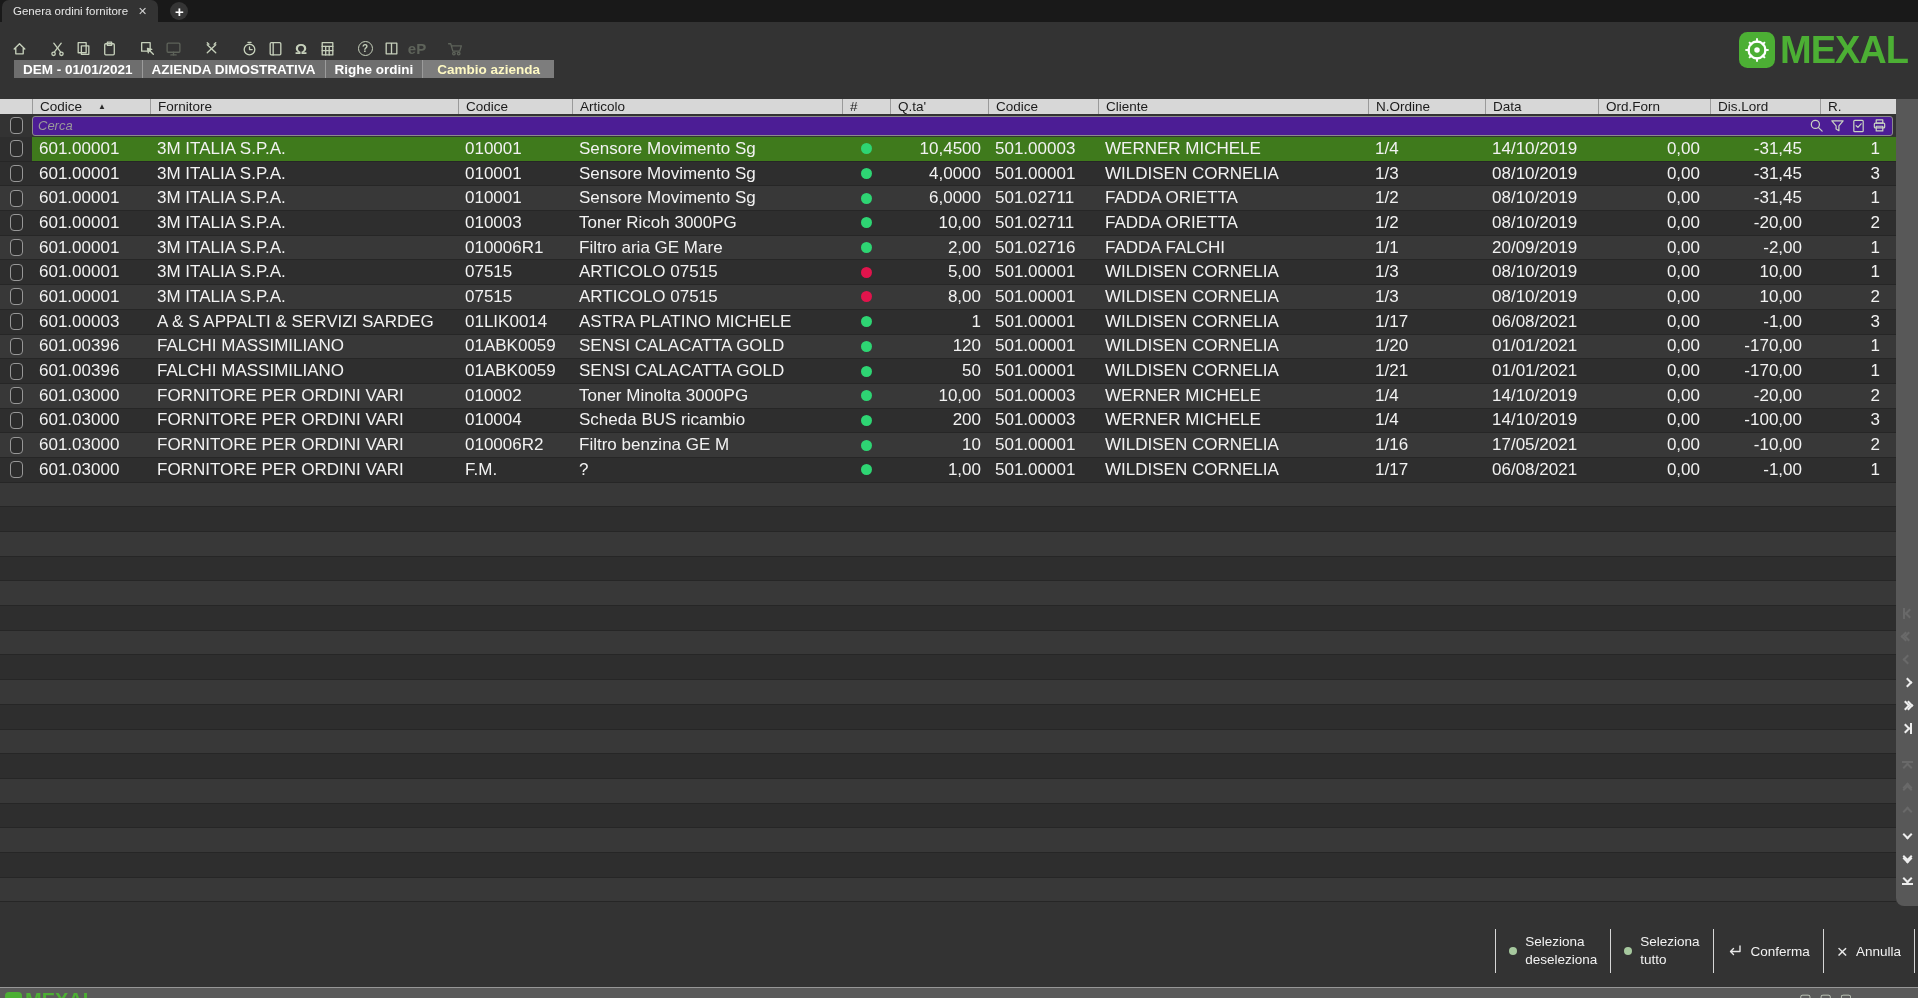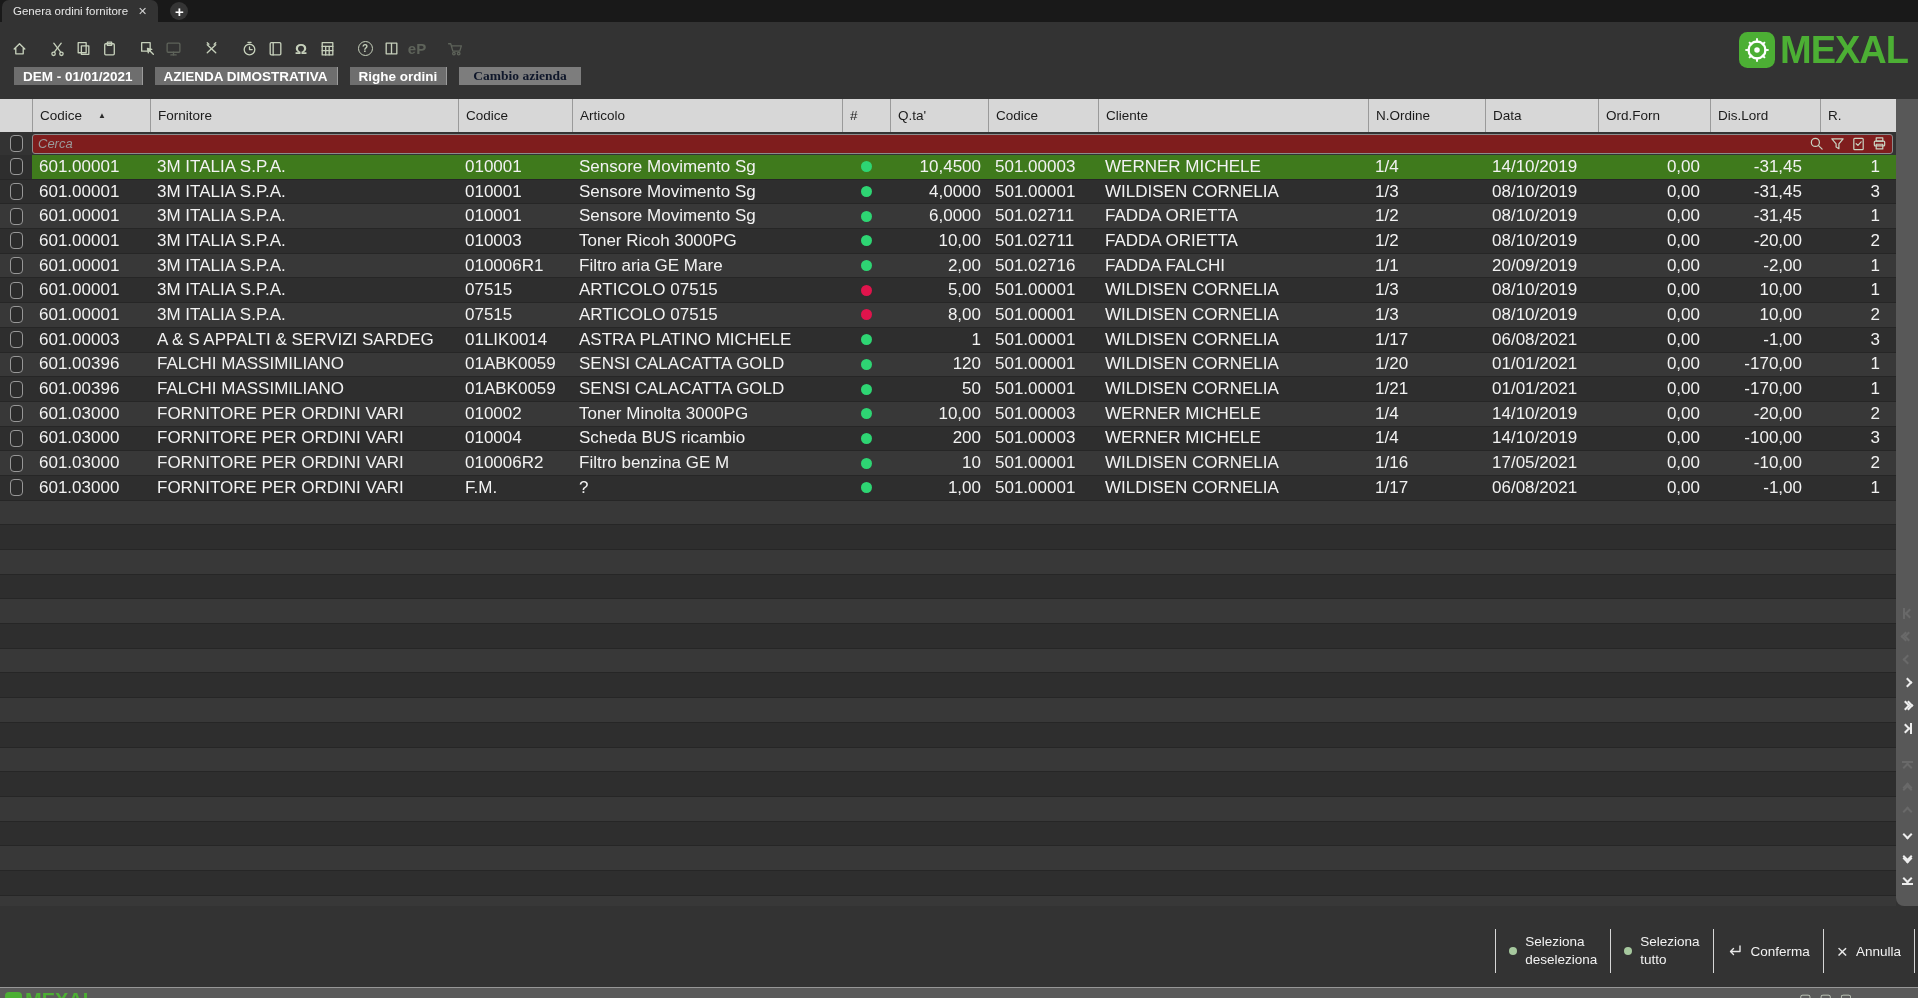--- a/index.html
+++ b/index.html
@@ -20,34 +20,34 @@
   .ticon.dim svg{stroke:#5e635a;}
   .ticon.txt{font-size:15px;font-weight:bold;}
   .ticon .qcircle{width:15px;height:15px;border:1.3px solid #c6d0bb;border-radius:50%;display:flex;align-items:center;justify-content:center;font-size:10px;font-weight:bold;color:#c6d0bb;}
   .tgap{width:12px;}
 
   
   .logo{position:absolute;top:31px;right:10px;display:flex;align-items:center;gap:5px;}
   .logo-text{font-size:38px;font-weight:bold;color:#4caf34;letter-spacing:-1px;line-height:1;}
 
   
-  .breadcrumb{position:absolute;top:67px;left:14px;height:18px;display:flex;font-size:13.5px;font-weight:bold;color:#ffffff;gap:12px;}
+  .breadcrumb{position:absolute;top:60px;left:14px;height:18px;display:flex;font-size:13.5px;font-weight:bold;color:#ffffff;}
   .crumb{background:#6e6e6e;display:flex;align-items:center;padding:0 9px;border-right:1px solid #9b9b9b;white-space:nowrap;}
-  .crumb.disabled{background:#7d7d7d;color:#0f172a;border-right:none;padding:0 14px;font-family:Liberation Serif, serif;}
+  .crumb.disabled{background:#7d7d7d;color:#fef9c3;border-right:none;padding:0 14px;}
 
   
   .grid{position:absolute;top:99px;left:0;width:1896px;height:807px;overflow:hidden;}
   .grow{display:grid;grid-template-columns:32px 118px 308px 114px 270px 48px 98px 110px 270px 117px 113px 112px 110px 76px;}
-  .ghead{height:33px;background:#d7d7d7;color:#1b1b1b;font-size:13.5px;}
+  .ghead{height:15px;background:#d7d7d7;color:#1b1b1b;font-size:13.5px;}
   .hcell{display:flex;align-items:center;padding:0 7px;border-left:1px solid #9a9a9a;overflow:hidden;white-space:nowrap;}
   .hcell:first-child{border-left:none;}
   .sort{font-size:8px;margin-left:16px;color:#2b2b2b;}
 
   .searchrow{height:23px;display:grid;grid-template-columns:32px 1fr;align-items:center;background:#333333;}
-  .searchbox{height:20px;margin-right:3px;border:1px solid #8c8c8c;border-radius:3px;background:#7f1d1d;display:flex;align-items:center;padding:0 5px;}
+  .searchbox{height:20px;margin-right:3px;border:1px solid #8c8c8c;border-radius:3px;background:#4c1d95;display:flex;align-items:center;padding:0 5px;}
   .searchbox input{flex:1;background:transparent;border:none;outline:none;color:#bdbdbd;font-style:italic;font-size:13px;font-family:inherit;}
   .searchbox input::placeholder{color:#9a9a9a;font-style:italic;}
   .sicons{display:flex;gap:6px;align-items:center;}
   .sicon{display:flex;}
   .sicon svg{width:15px;height:15px;stroke:#c9d3c2;fill:none;stroke-width:1.3;stroke-linecap:round;stroke-linejoin:round;}
 
   .row{height:24.7px;font-size:17px;color:#f2f2f2;border-bottom:1px solid #262626;}
   .row.alt-a{background:#2e2e2e;}
   .row.alt-b{background:#383838;}
   .row.selected{background:#3f7a1c;}

